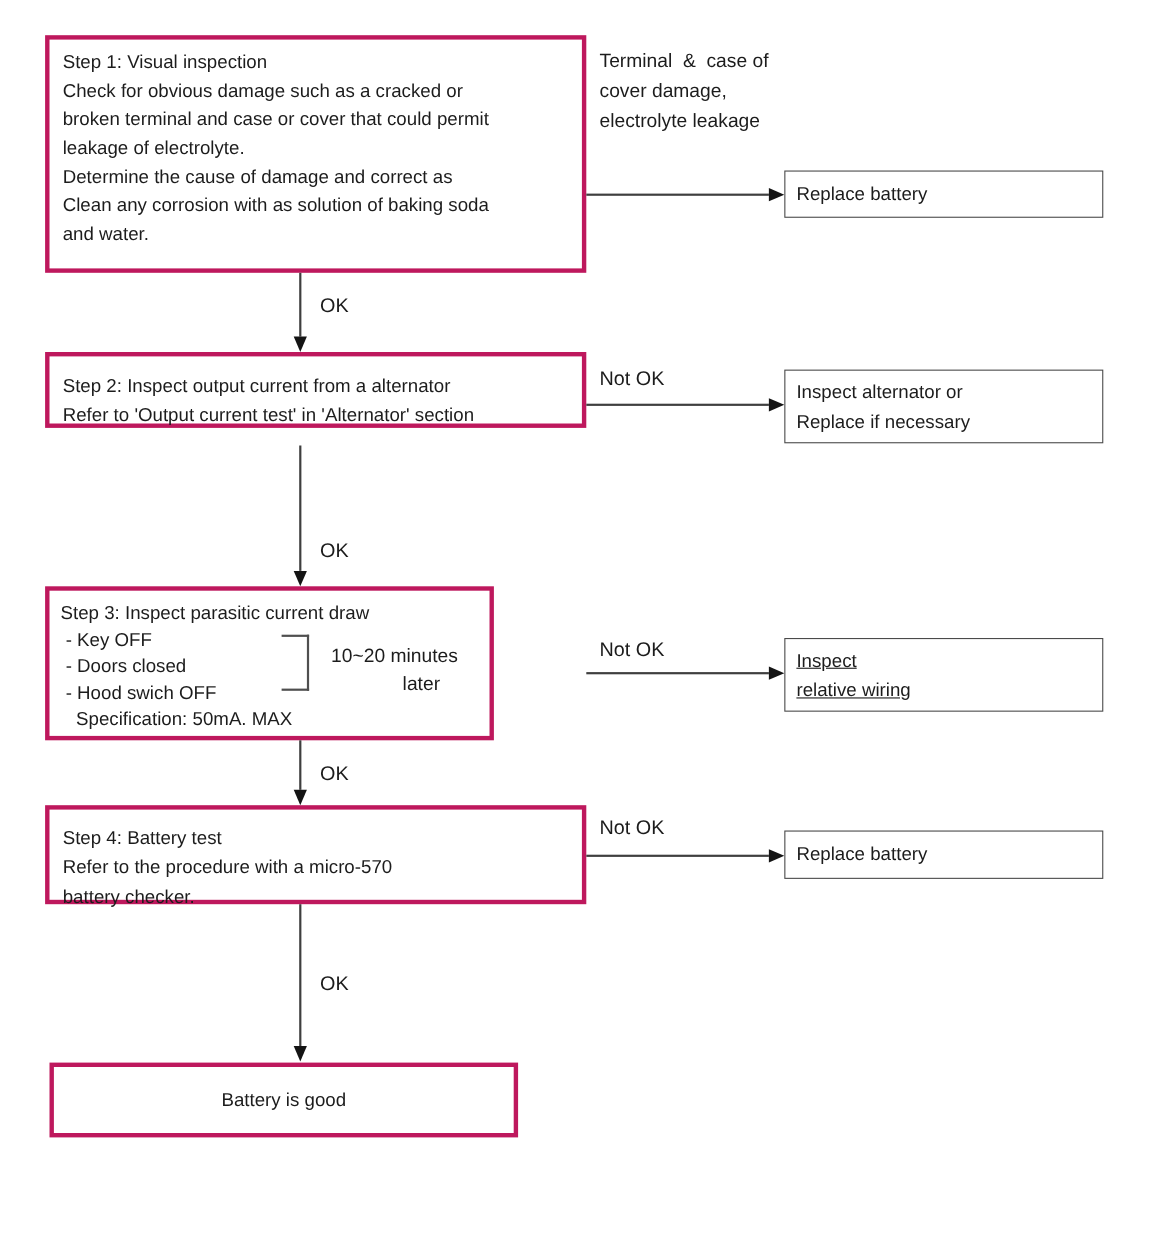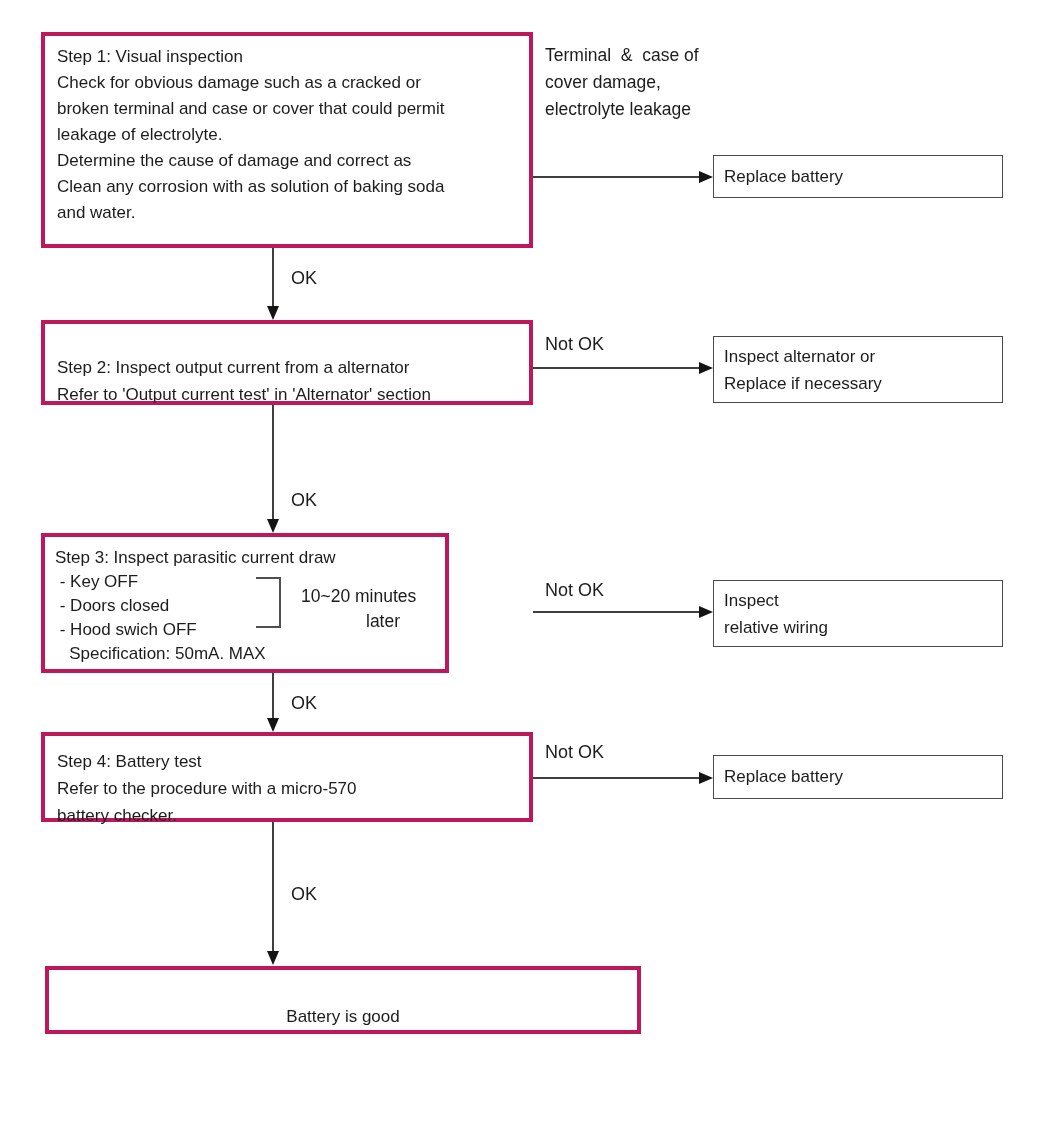--- a/index.html
+++ b/index.html
@@ -101,21 +101,21 @@
   <div class="arrow-right" style="left:699px; top:171px;"></div>
 
   <div class="box outcome" style="left:713px; top:155px; width:290px; height:43px; padding:7px 10px;">
     <div class="line">Replace battery</div>
   </div>
 
   <div class="vline" style="left:272px; top:248px; height:58px;"></div>
   <div class="arrow-down" style="left:267px; top:306px;"></div>
   <div class="edge-label" style="left:291px; top:268px;">OK</div>
 
-  <div class="box" style="left:41px; top:320px; width:492px; height:85px; padding:30px 12px; line-height:27px;">
+  <div class="box" style="left:41px; top:320px; width:492px; height:69px; padding:13px 12px; line-height:27px;">
     <div class="line">Step 2: Inspect output current from a alternator</div>
     <div class="line">Refer to 'Output current test' in 'Alternator' section</div>
   </div>
 
   <div class="edge-label" style="left:545px; top:334px;">Not OK</div>
   <div class="hline" style="left:533px; top:367px; width:166px;"></div>
   <div class="arrow-right" style="left:699px; top:362px;"></div>
 
   <div class="box outcome" style="left:713px; top:336px; width:290px; height:67px; padding:6px 10px;">
     <div class="line">Inspect alternator or</div>
@@ -135,21 +135,21 @@
   </div>
 
   <div class="bracket" style="left:256px; top:577px; width:23px; height:47px;"></div>
   <div class="edge-label" style="left:301px; top:586px; font-size:17.5px;">10~20 minutes</div>
   <div class="edge-label" style="left:366px; top:611px; font-size:17.5px;">later</div>
 
   <div class="edge-label" style="left:545px; top:580px;">Not OK</div>
   <div class="hline" style="left:533px; top:611px; width:166px;"></div>
   <div class="arrow-right" style="left:699px; top:606px;"></div>
 
-  <div class="box outcome" style="left:713px; top:580px; width:290px; height:67px; padding:6px 10px;">
+  <div class="box outcome" style="left:713px; top:580px; width:290px; height:67px; padding:6px 10px;text-decoration:underline;">
     <div class="line">Inspect</div>
     <div class="line">relative wiring</div>
   </div>
 
   <div class="vline" style="left:272px; top:673px; height:45px;"></div>
   <div class="arrow-down" style="left:267px; top:718px;"></div>
   <div class="edge-label" style="left:291px; top:693px;">OK</div>
 
   <div class="box" style="left:41px; top:732px; width:492px; height:90px; padding:12px 12px; line-height:27px;">
     <div class="line">Step 4: Battery test</div>
@@ -162,17 +162,17 @@
   <div class="arrow-right" style="left:699px; top:772px;"></div>
 
   <div class="box outcome" style="left:713px; top:755px; width:290px; height:44px; padding:7px 10px;">
     <div class="line">Replace battery</div>
   </div>
 
   <div class="vline" style="left:272px; top:822px; height:129px;"></div>
   <div class="arrow-down" style="left:267px; top:951px;"></div>
   <div class="edge-label" style="left:291px; top:884px;">OK</div>
 
-  <div class="box" style="left:45px; top:966px; width:596px; height:68px; padding:0; display:flex; align-items:flex-end; justify-content:center;">
+  <div class="box" style="left:45px; top:966px; width:426px; height:68px; padding:0; display:flex; align-items:center; justify-content:center;">
     <div class="line">Battery is good</div>
   </div>
 
 </div>
 
 </body></html>

